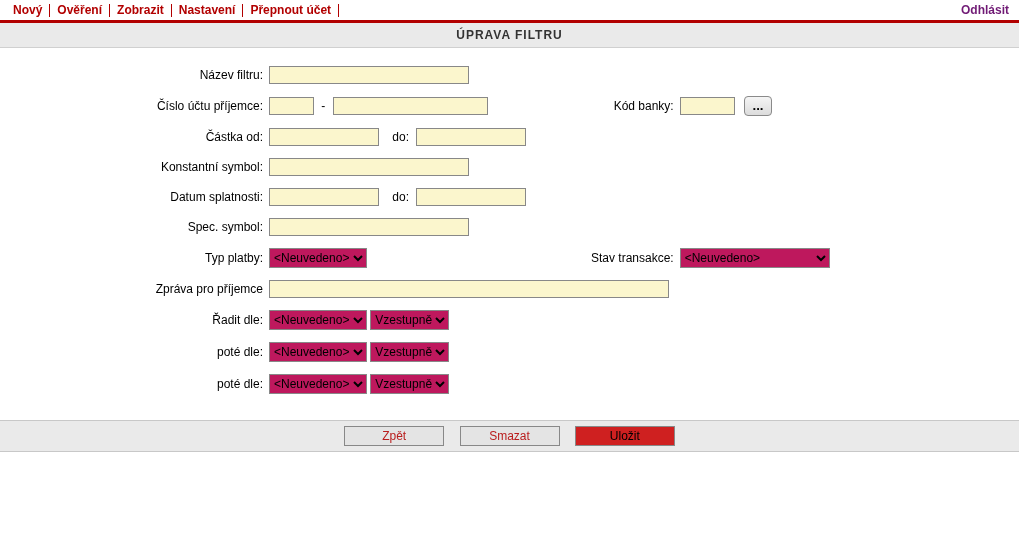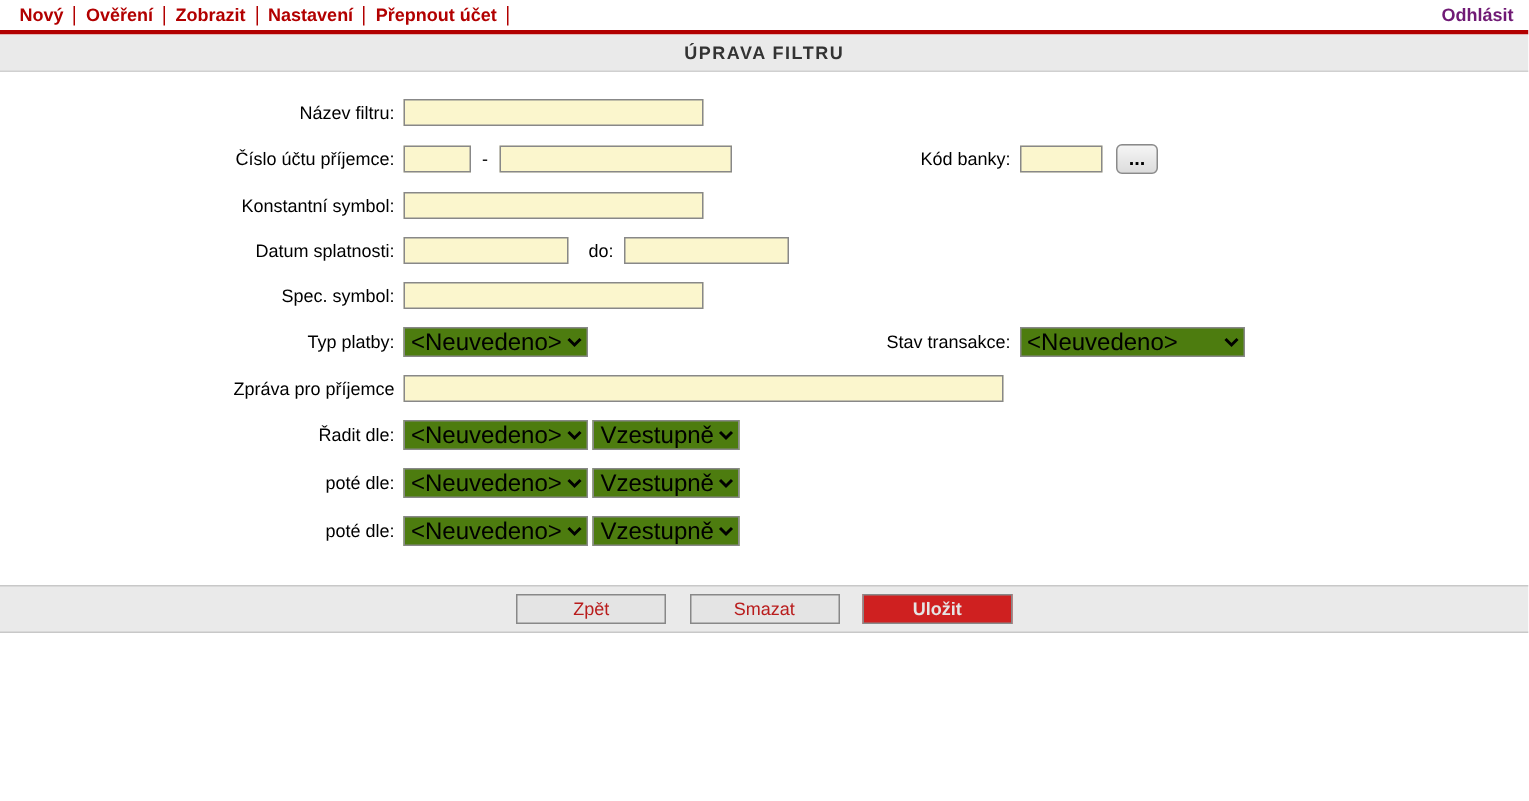--- a/index.html
+++ b/index.html
@@ -82,24 +82,24 @@
   }
   input[type="text"].yellow {
     background: #fbf6cd;
     border: 1px solid #888;
     height: 18px;
     padding: 0 2px;
     box-sizing: border-box;
     font-size: 12px;
   }
   select.yellow {
-    background: #4d7c0f;
+    background: #be185d;
     border: 1px solid #888;
     height: 20px;
-    font-size: 16px;
+    font-size: 12px;
     box-sizing: border-box;
   }
   .w200 { width: 200px; }
   .w45  { width: 45px; }
   .w155 { width: 155px; }
   .w110 { width: 110px; }
   .w55  { width: 55px; }
   .w400 { width: 400px; }
   .btn-ellip {
     background: linear-gradient(#f5f5f5,#dcdcdc);
@@ -137,23 +137,23 @@
     border: 1px solid #888;
     cursor: pointer;
     box-sizing: border-box;
   }
   .btn-grey {
     background: #e4e4e4;
     color: #b91c1c;
   }
   .btn-red {
     background: #cf2020;
-    color: #e5e5e5;
+    color: #000000;
     border-color: #a01414;
-    font-weight: bold;
+    font-weight: normal;
   }
 </style>
 </head>
 <body>
 
 <div class="page">
 
   <div class="menu-bar">
     <div class="menu-left">
       <span class="menu-item">Nový</span>
@@ -190,20 +190,28 @@
           <span class="dash">-</span>
           <input type="text" class="yellow w155" value="" style="">
         </td>
         <td class="lbl2" style="width:180px;">Kód banky:</td>
         <td>
           <input type="text" class="yellow w55" value="" style="">
           <button class="btn-ellip">...</button>
         </td>
       </tr>
 
+      <tr>
+        <td class="lbl">Částka od:</td>
+        <td colspan="3">
+          <input type="text" class="yellow w110" value="" style="">
+          <span class="do-label">do:</span>
+          <input type="text" class="yellow w110" value="" style="">
+        </td>
+      </tr>
 
 
       <tr>
         <td class="lbl">Konstantní symbol:</td>
         <td colspan="3">
           <input type="text" class="yellow w200" value="" style="">
         </td>
       </tr>
 
       <tr>

